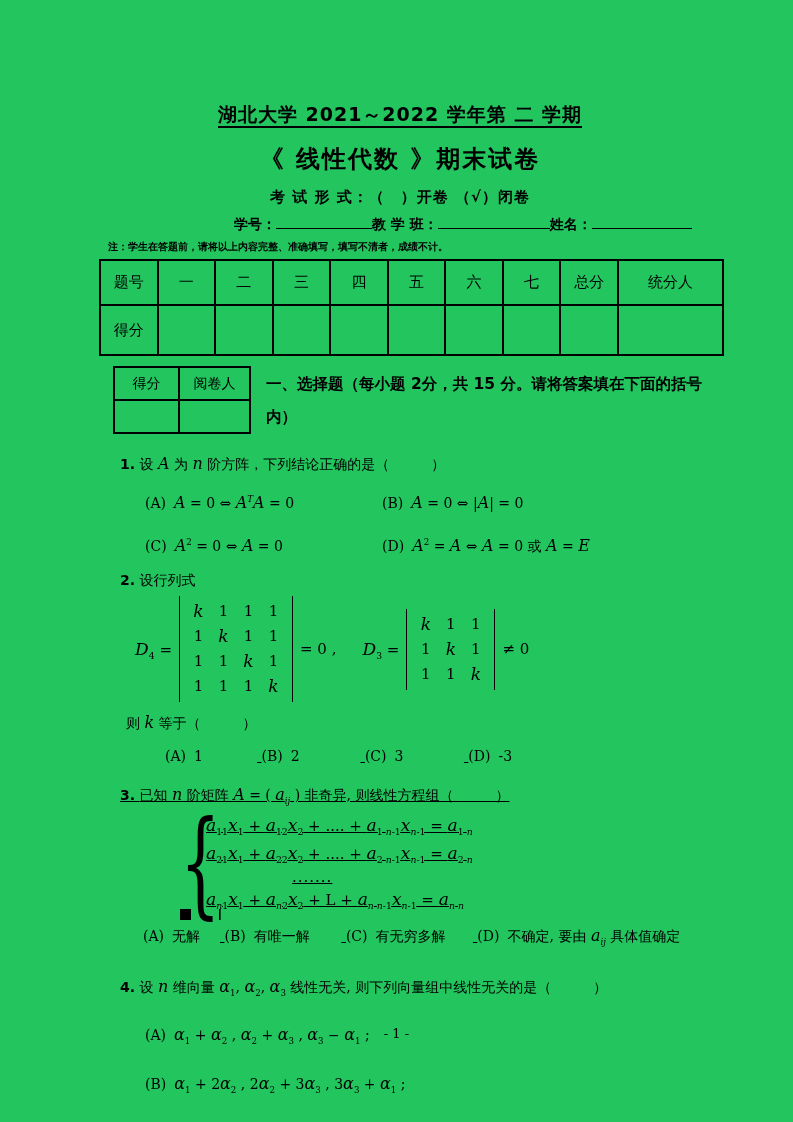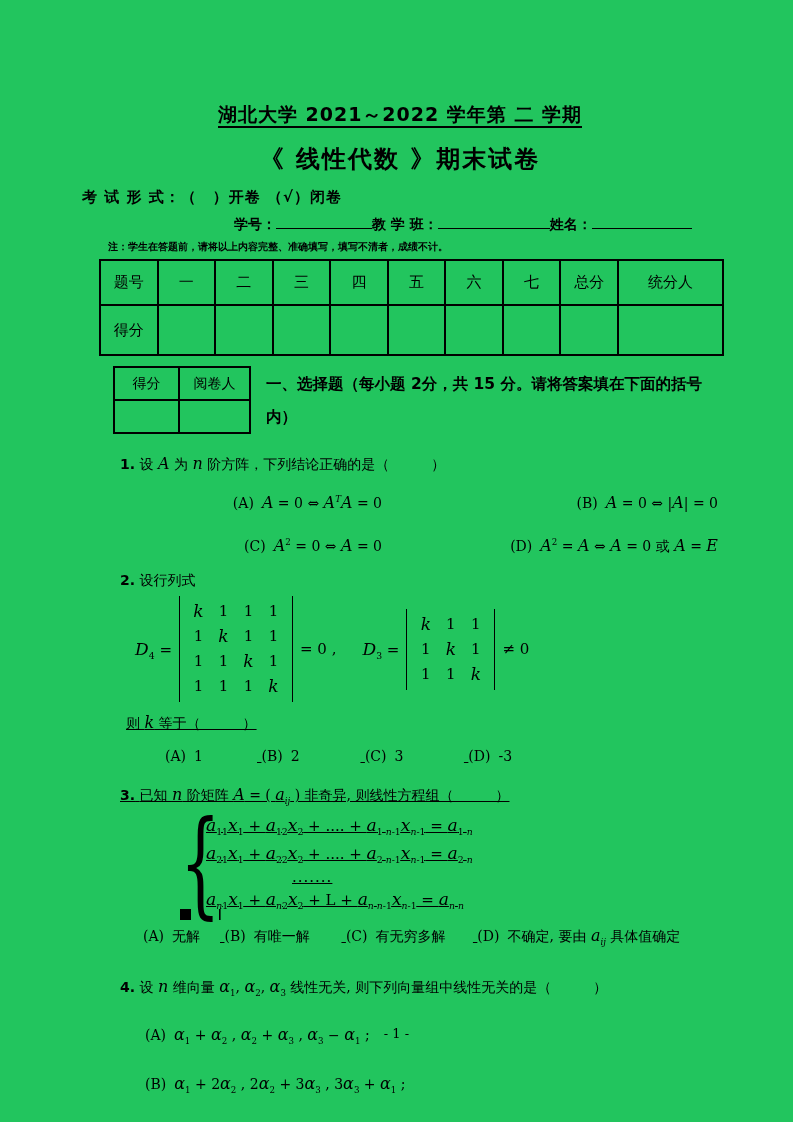--- a/index.html
+++ b/index.html
@@ -6,21 +6,21 @@
   .page{position:relative;width:793px;height:1122px;background:#22c55e;color:#000;overflow:hidden;
         font-family:"Liberation Sans",sans-serif;}
   .content{position:absolute;left:82px;top:0;width:636px;}
 
   
   .title1{margin-top:102px;text-align:center;font-size:19px;font-weight:bold;letter-spacing:1px;
           font-family:"DejaVu Sans",sans-serif;}
   .title1 .u{border-bottom:2px solid #000;padding-bottom:1px;}
   .title2{margin-top:15px;text-align:center;font-size:24px;font-weight:bold;letter-spacing:2px;
           font-family:"DejaVu Sans",sans-serif;}
-  .formline{margin-top:13px;text-align:left;font-size:15px;font-weight:bold;letter-spacing:1px;
+  .formline{margin-top:13px;text-align:center;font-size:15px;font-weight:bold;letter-spacing:1px;
           font-family:"DejaVu Sans",sans-serif;}
   .idline{margin-top:7px;margin-left:152px;font-size:14px;font-weight:bold;
           font-family:"DejaVu Sans",sans-serif;white-space:nowrap;}
   .blank{display:inline-block;border-bottom:1.5px solid #000;height:14px;vertical-align:baseline;}
   .blank.w1{width:96px;}.blank.w2{width:112px;}.blank.w3{width:100px;}
   .noteline{margin-top:6px;margin-left:26px;font-size:10px;font-weight:bold;
           font-family:"DejaVu Sans",sans-serif;}
 
   
   table{border-collapse:collapse;}
@@ -41,34 +41,34 @@
   .q{font-size:14px;font-family:"DejaVu Serif",serif;}
   .qstem{margin-left:38px;line-height:26px;}
   .qnum{font-weight:bold;font-family:"DejaVu Sans",sans-serif;}
   .m{font-family:"DejaVu Serif",serif;}
   .mv{font-family:"DejaVu Serif",serif;font-style:italic;font-size:1.14em;}
   sub{font-size:62%;line-height:0;}
   sup{font-size:62%;line-height:0;}
   sub .mv,sup .mv{font-size:100%;}
 
   #q1{margin-top:17px;}
-  .q1opts{margin-left:63px;margin-top:12px;display:grid;grid-template-columns:237px auto;row-gap:15px;line-height:27px;text-align:right;}
+  .q1opts{margin-left:63px;margin-top:12px;display:grid;grid-template-columns:237px auto;row-gap:15px;line-height:27px;}
   .olabel{margin-right:8px;}
 
   #q2{margin-top:7px;}
   .detrow{display:flex;align-items:center;margin-left:53px;margin-top:3px;}
   .det{display:inline-grid;border-left:1.5px solid #000;border-right:1.5px solid #000;
        padding:3px 6px;}
   .det span{display:block;width:25px;text-align:center;line-height:24px;font-size:15px;}
   .det.d4{grid-template-columns:repeat(4,25px);}
   .det.d3{grid-template-columns:repeat(3,25px);}
   .detlbl{margin-right:7px;font-size:15px;}
   .detsuf{margin-left:7px;font-size:15px;}
   .gapd3{margin-left:26px;}
-  .kline{margin-left:44px;margin-top:9px;line-height:24px;text-decoration:underline;}
+  .kline{margin-left:44px;margin-top:9px;line-height:24px;}
   .q2opts{margin-left:83px;margin-top:9px;line-height:24px;text-decoration:underline;}
   .q2opts .opt{display:inline-block;}
   .q2opts .opt.o1{width:92px;}.q2opts .opt.o2{width:99px;}.q2opts .opt.o3{width:99px;}
 
   #q3{margin-top:14px;text-decoration:underline;}
   .eqs{display:flex;align-items:center;margin-left:98px;margin-top:4px;}
   .brace{font-family:"DejaVu Serif",serif;font-size:116px;font-weight:400;line-height:100px;
          transform:scaleX(.55);transform-origin:left center;width:26px;flex:none;}
   .eqlines{display:flex;flex-direction:column;}
   .eq{font-size:15px;line-height:27px;white-space:nowrap;}

